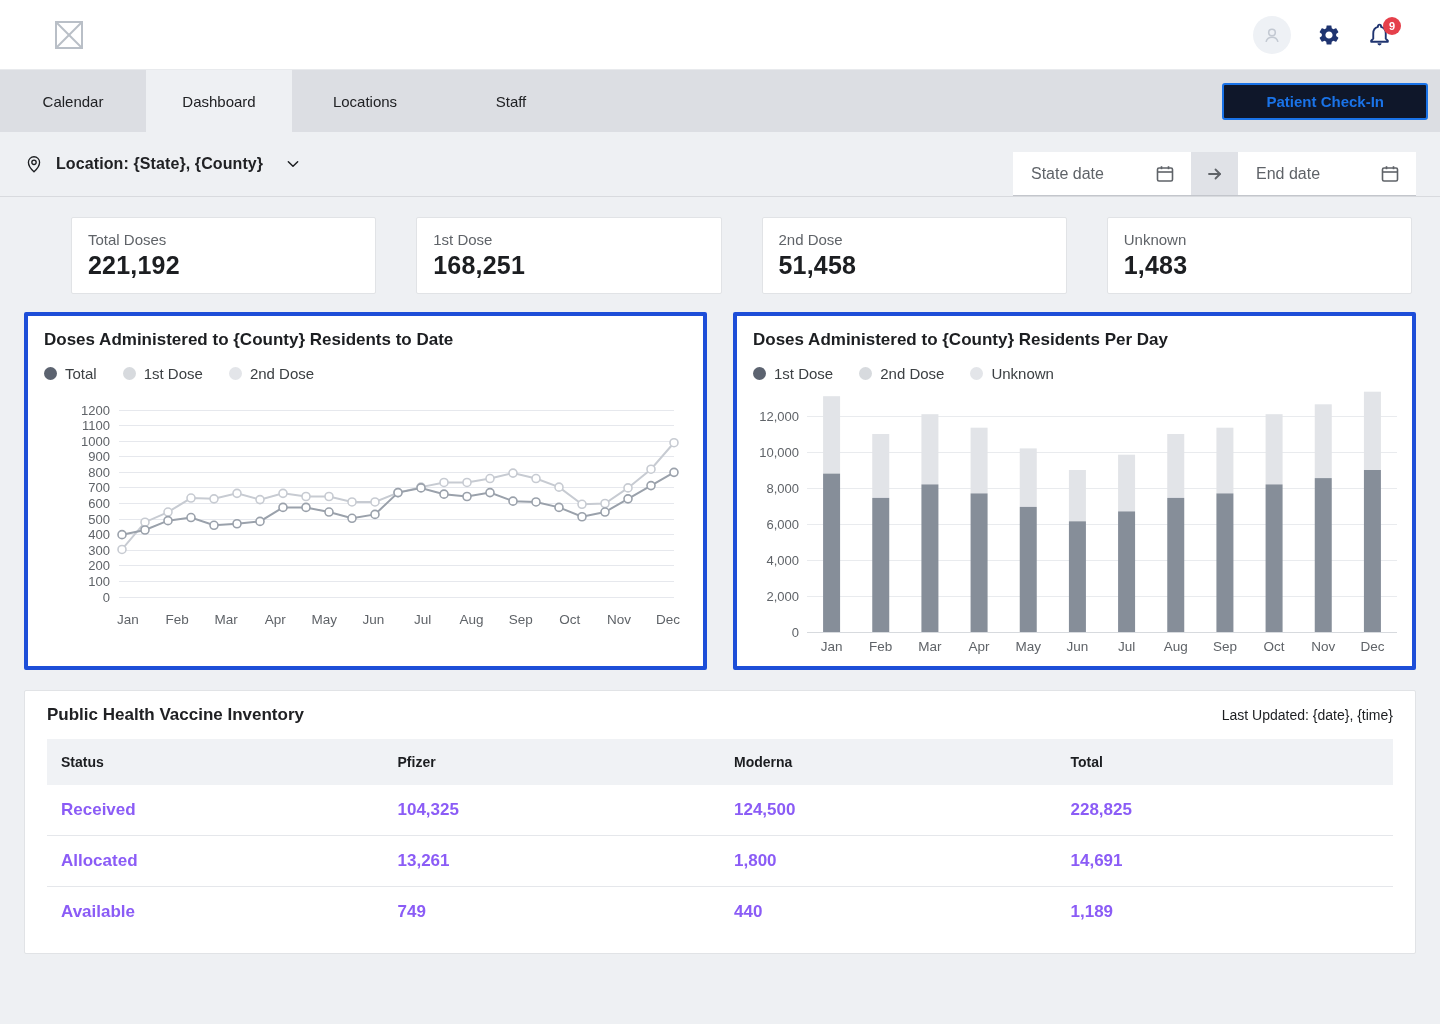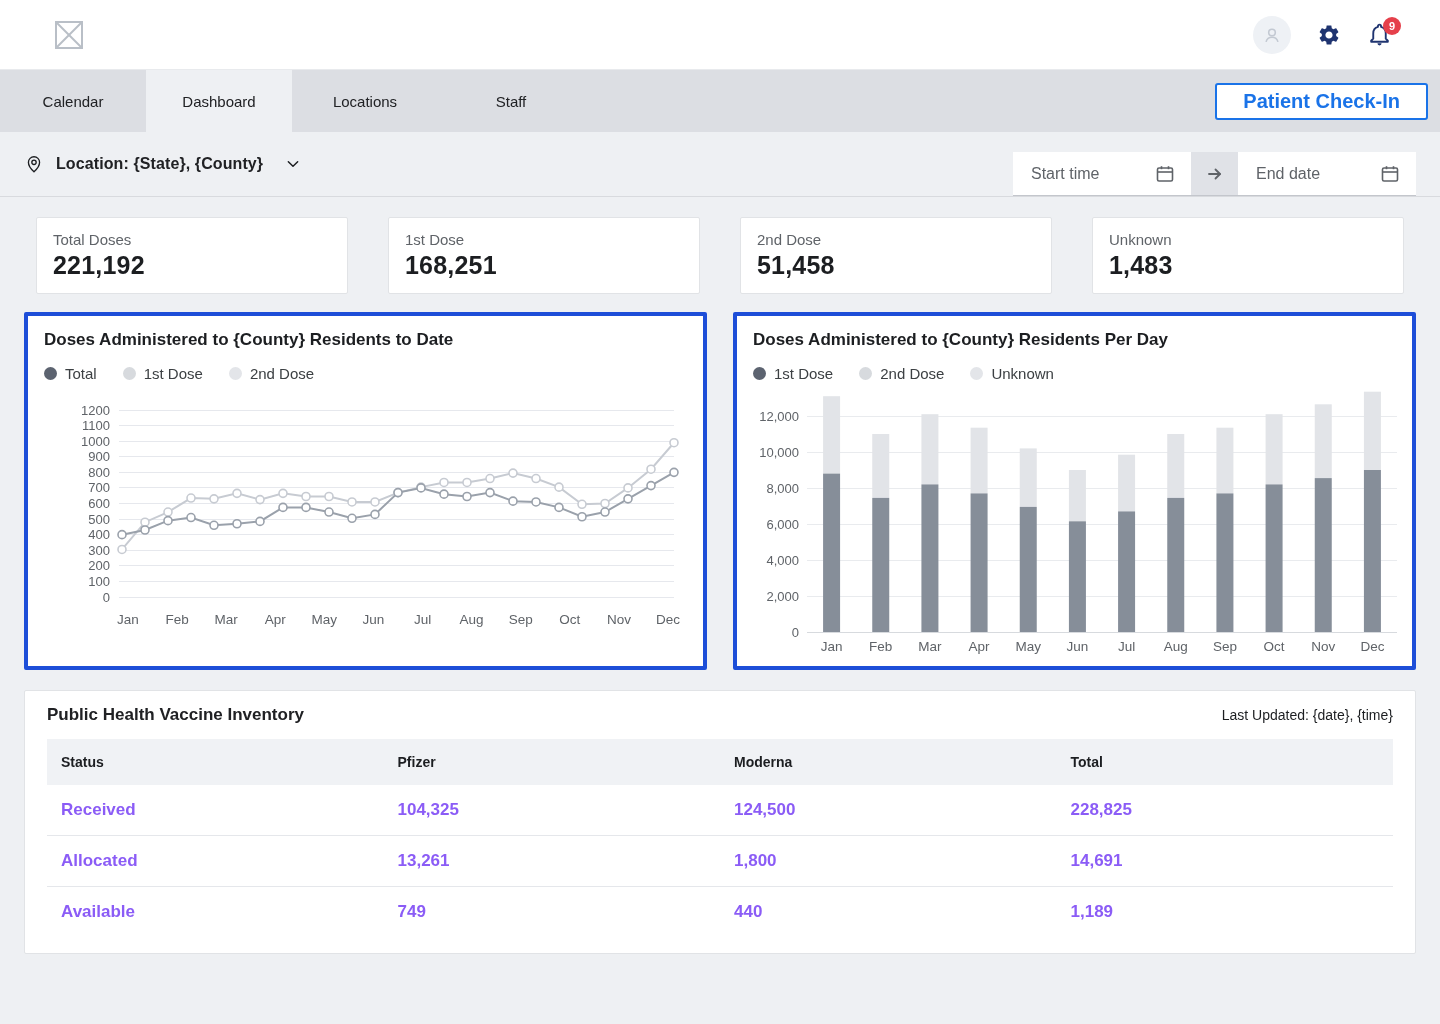--- a/index.html
+++ b/index.html
@@ -25,40 +25,40 @@
            border-radius:9px; background:#e5404b; color:#fff; font-size:11px;
            font-weight:700; display:flex; align-items:center; justify-content:center;
            padding:0 4px; }
 
   
   .tabbar { height:62px; background:#dcdee3; display:flex; align-items:stretch; }
   .tab { width:146px; display:flex; align-items:center; justify-content:center;
          font-size:15px; font-weight:500; color:#202124; cursor:pointer; }
   .tab.active { background:#eef0f3; }
   .checkin-wrap { margin-left:auto; display:flex; align-items:center; padding-right:12px; }
-  .checkin { height:37px; padding:0 26px; background:#ffffff; border:2px solid #1a73e8;
-             border-radius:3px; color:#1a73e8; font-weight:700; font-size:20px;
+  .checkin { height:37px; padding:0 42px; background:#0f172a; border:2px solid #1a73e8;
+             border-radius:3px; color:#1a73e8; font-weight:700; font-size:15px;
              font-family:inherit; cursor:pointer; }
 
   
   .filter { height:65px; display:flex; align-items:center; justify-content:space-between;
             padding:0 24px; border-bottom:1px solid #d8dade; }
   .loc { display:flex; align-items:center; gap:12px; cursor:pointer; }
   .loc-label { font-size:16px; font-weight:600; letter-spacing:.1px; }
   .loc .chev { margin-left:10px; display:flex; }
   .daterange { display:flex; height:44px; align-self:flex-end;
                border-bottom:1px solid #c3c6cc; }
   .date-field { width:178px; background:#fff; display:flex; align-items:center;
                 justify-content:space-between; padding:0 16px 0 18px;
                 font-size:16px; color:#5f6368; cursor:pointer; }
   .date-sep { width:47px; background:#e0e2e7; display:flex; align-items:center;
               justify-content:center; }
 
   
-  .stats { display:flex; gap:40px; padding:20px 36px 0; }
+  .stats { display:flex; gap:40px; padding:20px 28px 0;margin-left:43px; }
   .stat-card { flex:1; background:#fff; border:1px solid #e1e3e6; border-radius:2px;
                padding:13px 16px; }
   .stat-label { font-size:15px; color:#5f6368; margin-bottom:3px; }
   .stat-value { font-size:25px; font-weight:700; color:#1c1e21; letter-spacing:.2px; }
 
   
   .charts { display:flex; gap:26px; padding:18px 24px 0; }
   .chart-card { flex:1; height:358px; background:#fff; border:4px solid #1d4ed8;
                 border-radius:2px; padding:14px 16px; overflow:hidden; }
   .chart-title { font-size:17px; font-weight:700; color:#1c1e21; }
@@ -143,21 +143,21 @@
     <span class="loc-label">Location: {State}, {County}</span>
     <span class="chev">
       <svg width="16" height="16" viewBox="0 0 24 24" fill="none" stroke="#1c1e21" stroke-width="2.2" stroke-linecap="round" stroke-linejoin="round">
         <path d="M5 8.5l7 7 7-7"></path>
       </svg>
     </span>
   </div>
 
   <div class="daterange">
     <div class="date-field">
-      <span>Start time</span>
+      <span>State date</span>
       <span>
         <svg width="20" height="20" viewBox="0 0 20 20" fill="none" stroke="#5f6368" stroke-width="1.6">
           <rect x="2.5" y="4" width="15" height="13" rx="1.5"></rect>
           <line x1="2.5" y1="8" x2="17.5" y2="8"></line>
           <line x1="6.5" y1="2.2" x2="6.5" y2="5.2"></line>
           <line x1="13.5" y1="2.2" x2="13.5" y2="5.2"></line>
         </svg>
       </span>
     </div>
     <div class="date-sep">

